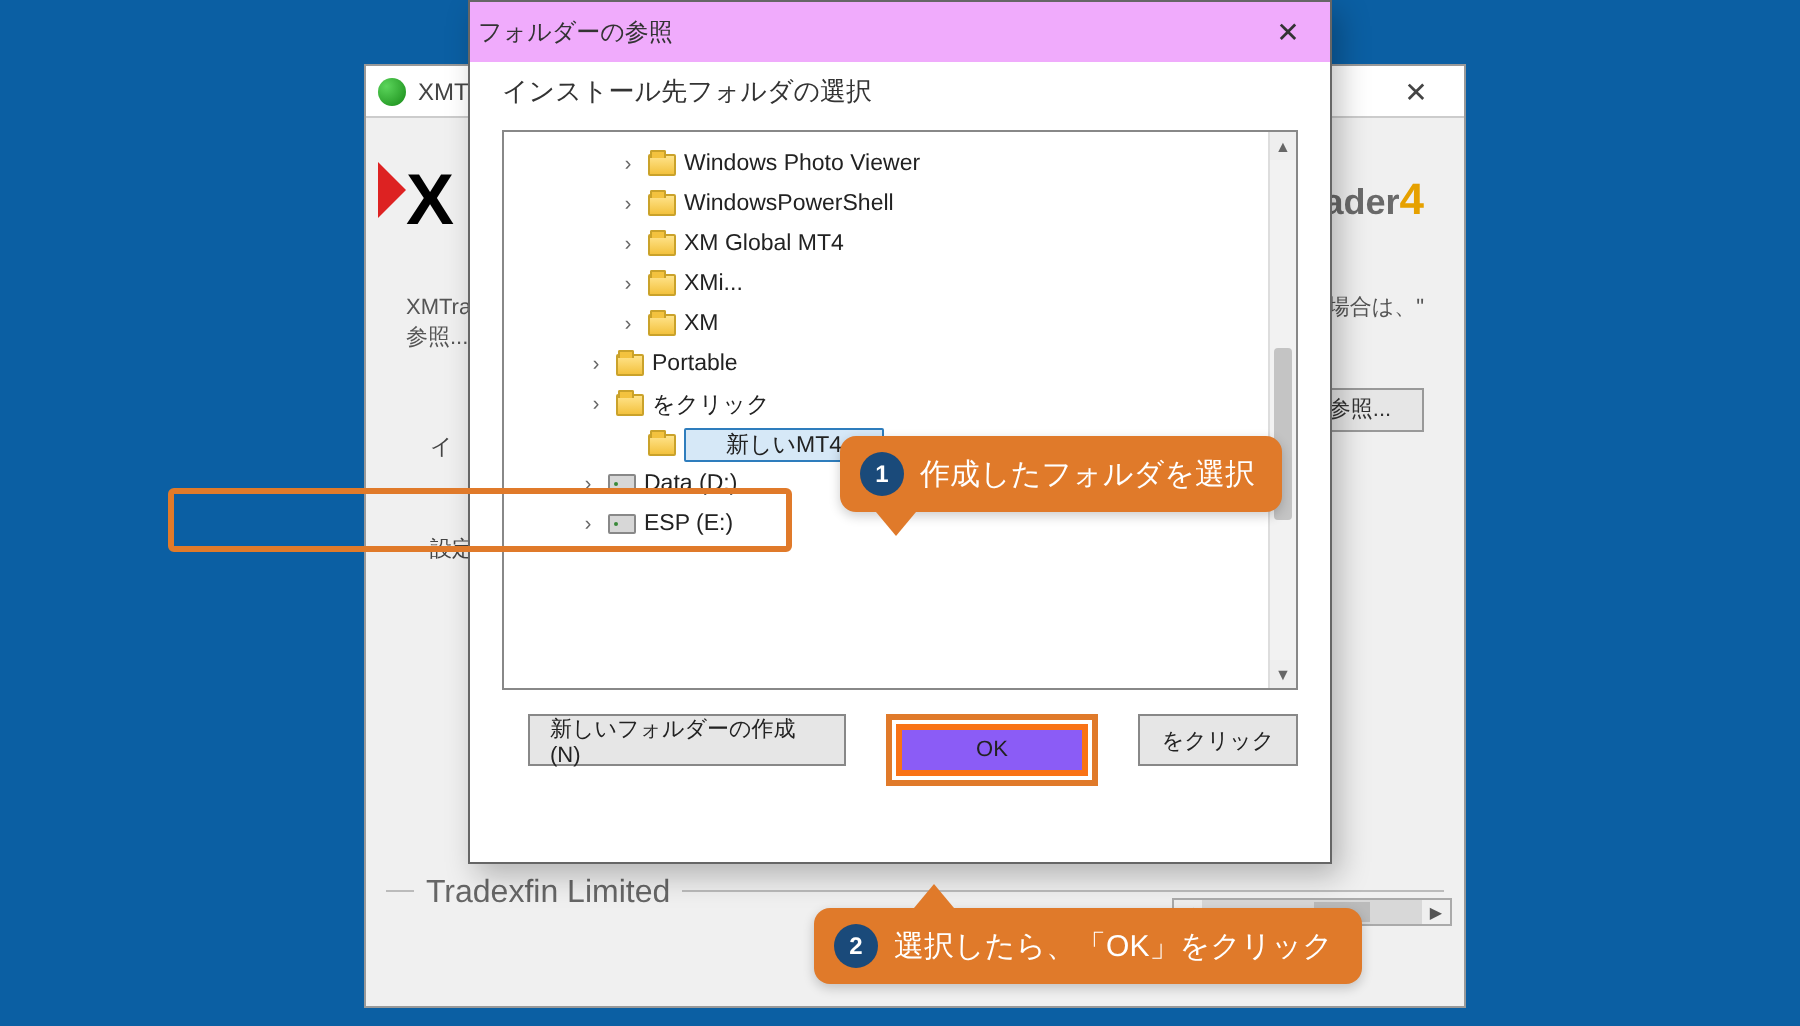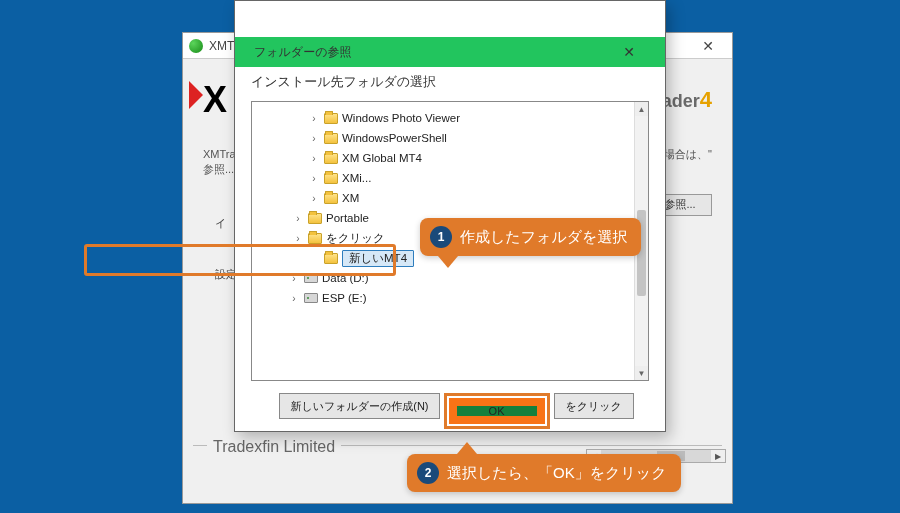--- a/index.html
+++ b/index.html
@@ -77,24 +77,23 @@
     position: absolute;
     left: 234px; top: 0;
     width: 432px; height: 432px;
     background: #fff;
     border: 1px solid #666;
     box-shadow: 4px 6px 14px rgba(0,0,0,0.25);
   }
   .dlg-titlebar {
     height: 30px;
     display:flex; align-items:center;
-    padding: 0 19px;
+    padding: 0 4px;
     border-bottom: none;
-    background:#22c55e;
-    margin-top:36px;
+    background:#f0abfc;
   }
   .dlg-titlebar .title { font-size:12px; color:#333;}
   .dlg-titlebar .close {
     margin-left:auto; width:34px; height:22px;
     text-align:center; font-size:14px; color:#333;
     line-height:22px;
   }
   .dlg-sub {
     padding: 6px 16px 10px; font-size:13px; color:#333;
   }
@@ -143,44 +142,44 @@
     width:14px; height:10px; margin:0 4px;
     background:#d7d7d7; border:1px solid #888; border-radius:1px;
     position:relative;
   }
   .driveicon::after{content:""; position:absolute; left:2px; top:3px; width:2px; height:2px; background:#3a8a3a; border-radius:50%;}
   .ind1{padding-left:56px}
   .ind0a{padding-left:36px}
   .ind0b{padding-left:40px}
   .node.selected .label{
     background:#d6e8f7; border:1px solid #2e7dbd;
-    padding:0 6px; border-radius:1px;
+    padding:0 20px; border-radius:1px;
   }
   .sel-box{
     position:absolute; left:84px; top:244px; width:312px; height:32px;
     border:3px solid #e07a2a; border-radius:3px; pointer-events:none;
   }
 
   
   .dlg-buttons {
-    display:flex; gap:4px; justify-content:center;
+    display:flex; gap:20px; justify-content:center;
     padding:12px 16px;
     margin-left:13px;
   }
   .btn {
     height:26px; min-width:80px; padding:0 10px;
     background:#e6e6e6; border:1px solid #888;
     font-size:11px; color:#222;
     display:flex; align-items:center; justify-content:center;
   }
   .btn.newf{min-width:140px}
   .ok-highlight{
     border:3px solid #e07a2a; padding:2px;
   }
-  .btn.ok { border:8px solid #f97316; background:#15803d; min-width:96px;}
+  .btn.ok { border:3px solid #f97316; background:#8b5cf6; min-width:96px;}
 
   
   .callout {
     position:absolute;
     background:#e07a2a; color:#fff;
     border-radius:8px;
     padding:8px 14px 8px 10px;
     font-size:15px; font-weight:500;
     display:flex; align-items:center; gap:8px;
     box-shadow:0 2px 6px rgba(0,0,0,0.2);

